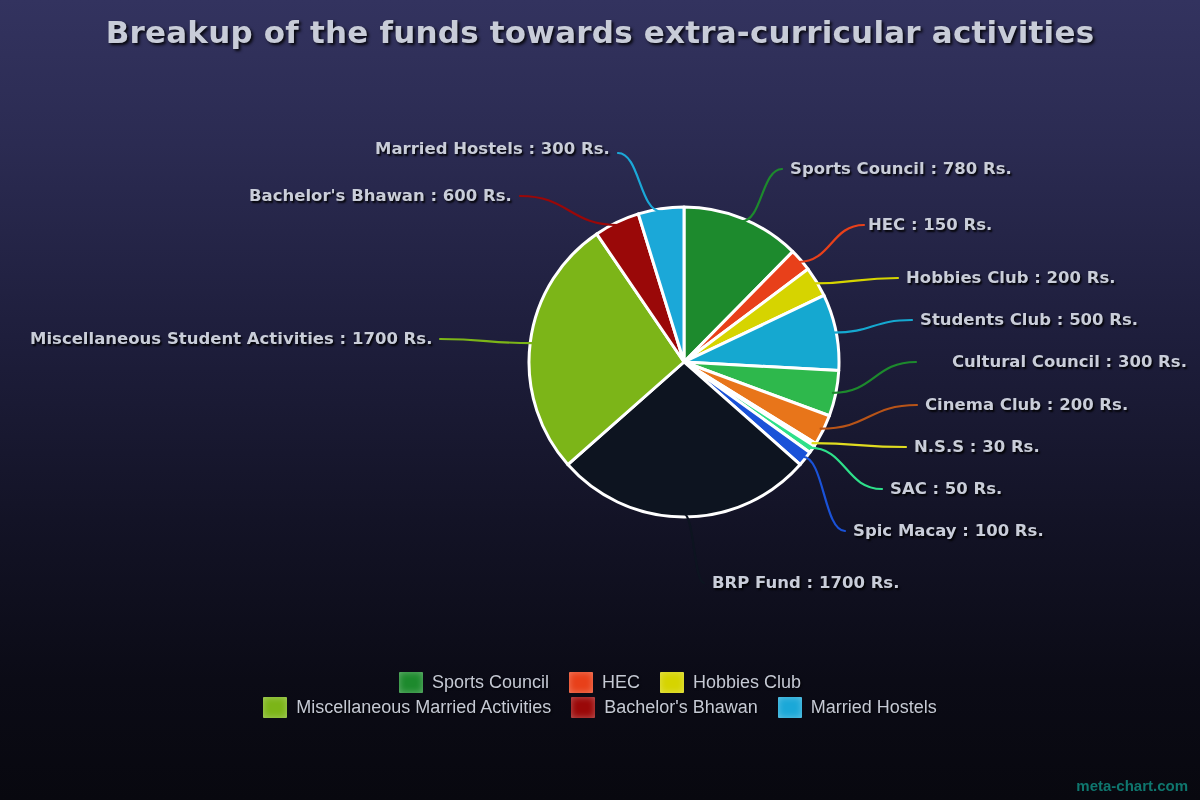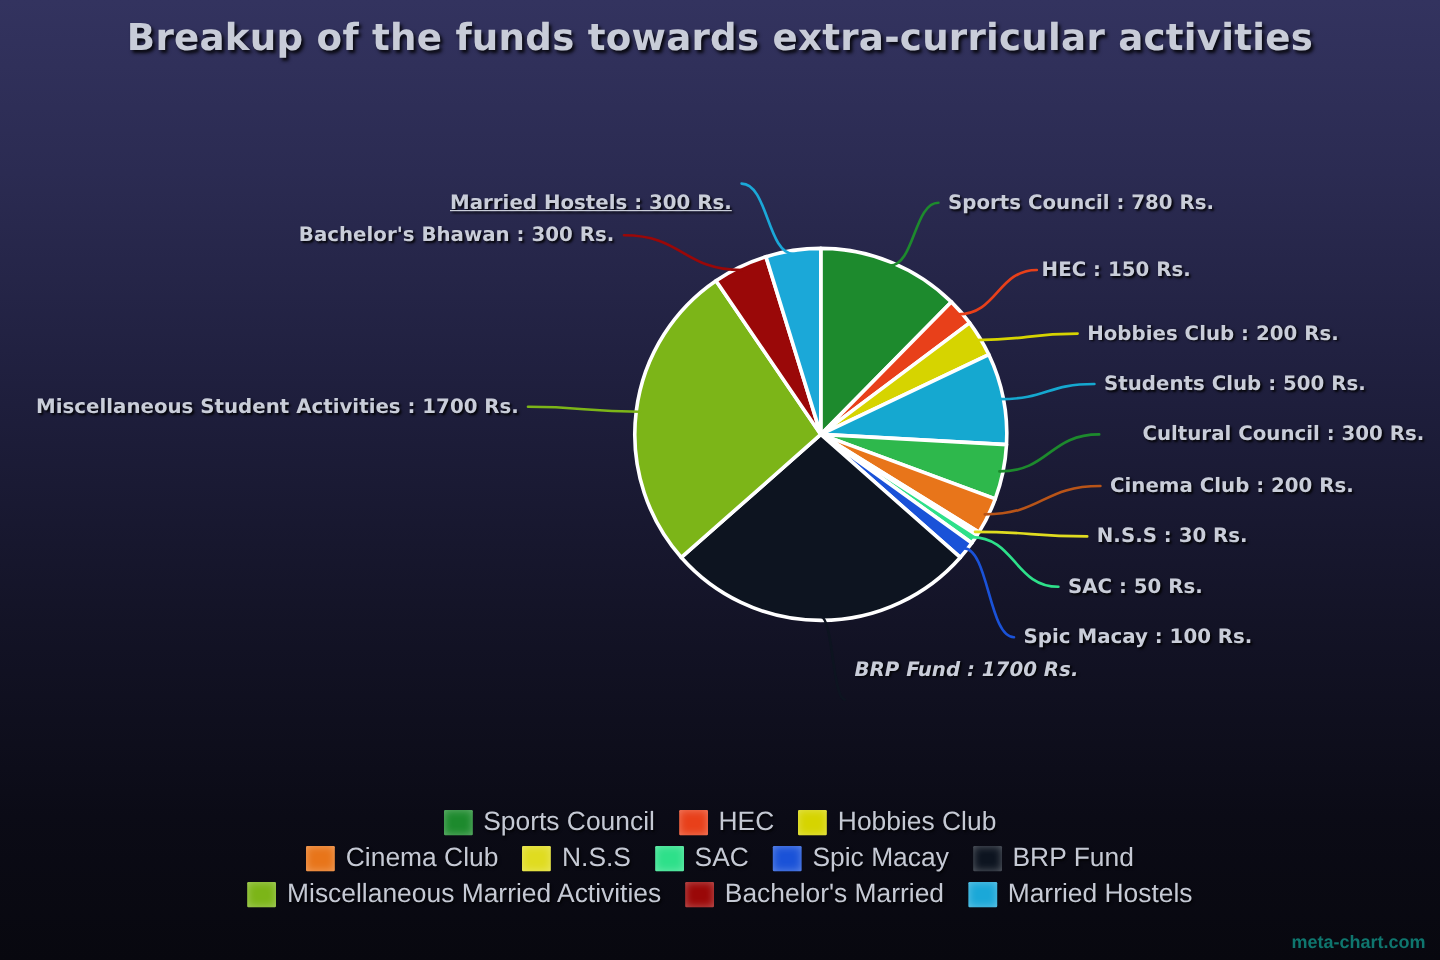--- a/index.html
+++ b/index.html
@@ -37,21 +37,21 @@
     display:flex;flex-direction:column;align-items:center;gap:4px;
   }
   .legend-row{display:flex;flex-direction:row;align-items:center;justify-content:center;gap:0px;}
   .legend-item{display:flex;flex-direction:row;align-items:center;margin:0 10px;}
   .legend-swatch{
     width:24px;height:21px;display:inline-block;border-radius:1px;
     box-shadow:inset 0 0 7px rgba(255,255,255,.35);
     margin-right:9px;
   }
   .legend-label{
-    font-size:22px;color:#c5c9d4;
+    font-size:18px;color:#c5c9d4;
     font-family:"Liberation Sans", sans-serif;
     text-shadow:1px 1px 2px rgba(0,0,0,.8);
     white-space:nowrap;
   }
   .watermark{
     position:absolute;right:12px;bottom:6px;
     font-size:15px;color:#0f766e;
     font-family:"Liberation Sans", sans-serif;
     font-weight:bold;
   }
@@ -90,80 +90,58 @@
         <path d="M 832.834177237936 392.8607790878108 C 874.417088618968 392.8607790878108, 874.417088618968 362, 916 362" stroke="#1d8a2d"></path>
         <path d="M 820.6166950374734 428.6324143119397 C 868.8083475187367 428.6324143119397, 868.8083475187367 405, 917 405" stroke="#b85418"></path>
         <path d="M 812.500045850138 443.18952036138916 C 859.2500229250691 443.18952036138916, 859.2500229250691 447, 906 447" stroke="#e0dc20"></path>
         <path d="M 809.5882936960312 447.62464882567053 C 845.7941468480155 447.62464882567053, 845.7941468480155 489, 882 489" stroke="#2ee08a"></path>
         <path d="M 802.8383853351405 456.7704498825275 C 823.9191926675703 456.7704498825275, 823.9191926675703 531, 845 531" stroke="#1a52d8"></path>
         <path d="M 684 514 C 694 514, 694 583, 704 583" stroke="#0d1420"></path>
       </g>
   </svg>
 
   <div id="callout-layer">
-      <div class="callout left" style="left: 375px; top: 159px; text-decoration: underline;">Married Hostels : 300 Rs.</div>
-      <div class="callout left" style="left: 249px; top: 186px;">Bachelor's Bhawan : 300 Rs.</div>
+      <div class="callout left" style="left: 375px; top: 139px;">Married Hostels : 300 Rs.</div>
+      <div class="callout left" style="left: 249px; top: 186px;">Bachelor's Bhawan : 600 Rs.</div>
       <div class="callout left" style="left: 30px; top: 329px;">Miscellaneous Student Activities : 1700 Rs.</div>
       <div class="callout right" style="left: 790px; top: 159px;">Sports Council : 780 Rs.</div>
       <div class="callout right" style="left: 868px; top: 215px;">HEC : 150 Rs.</div>
       <div class="callout right" style="left: 906px; top: 268px;">Hobbies Club : 200 Rs.</div>
       <div class="callout right" style="left: 920px; top: 310px;">Students Club : 500 Rs.</div>
       <div class="callout right" style="left: 924px; top: 352px; margin-left: 28px;">Cultural Council : 300 Rs.</div>
       <div class="callout right" style="left: 925px; top: 395px;">Cinema Club : 200 Rs.</div>
       <div class="callout right" style="left: 914px; top: 437px;">N.S.S : 30 Rs.</div>
       <div class="callout right" style="left: 890px; top: 479px;">SAC : 50 Rs.</div>
       <div class="callout right" style="left: 853px; top: 521px;">Spic Macay : 100 Rs.</div>
-      <div class="callout right" style="left: 712px; top: 548px; font-style: italic;">BRP Fund : 1700 Rs.</div>
+      <div class="callout right" style="left: 712px; top: 573px;">BRP Fund : 1700 Rs.</div>
     </div>
 
   <div class="legend">
     <div class="legend-row">
         <div class="legend-item">
           <span class="legend-swatch" style="background: rgb(29, 138, 45);"></span>
           <span class="legend-label">Sports Council</span>
         </div>
         <div class="legend-item">
           <span class="legend-swatch" style="background: rgb(232, 64, 26);"></span>
           <span class="legend-label">HEC</span>
         </div>
         <div class="legend-item">
           <span class="legend-swatch" style="background: rgb(214, 212, 0);"></span>
           <span class="legend-label">Hobbies Club</span>
         </div>
       </div>
     <div class="legend-row">
         <div class="legend-item">
-          <span class="legend-swatch" style="background: rgb(232, 117, 26);"></span>
-          <span class="legend-label">Cinema Club</span>
-        </div>
-        <div class="legend-item">
-          <span class="legend-swatch" style="background: rgb(224, 220, 32);"></span>
-          <span class="legend-label">N.S.S</span>
-        </div>
-        <div class="legend-item">
-          <span class="legend-swatch" style="background: rgb(46, 224, 138);"></span>
-          <span class="legend-label">SAC</span>
-        </div>
-        <div class="legend-item">
-          <span class="legend-swatch" style="background: rgb(26, 82, 216);"></span>
-          <span class="legend-label">Spic Macay</span>
-        </div>
-        <div class="legend-item">
-          <span class="legend-swatch" style="background: rgb(13, 20, 32);"></span>
-          <span class="legend-label">BRP Fund</span>
-        </div>
-      </div>
-    <div class="legend-row">
-        <div class="legend-item">
           <span class="legend-swatch" style="background: rgb(124, 181, 24);"></span>
           <span class="legend-label">Miscellaneous Married Activities</span>
         </div>
         <div class="legend-item">
           <span class="legend-swatch" style="background: rgb(154, 8, 8);"></span>
-          <span class="legend-label">Bachelor's Married</span>
+          <span class="legend-label">Bachelor's Bhawan</span>
         </div>
         <div class="legend-item">
           <span class="legend-swatch" style="background: rgb(27, 168, 216);"></span>
           <span class="legend-label">Married Hostels</span>
         </div>
       </div>
   </div>
 
   <div class="watermark">meta-chart.com</div>
 </div>

